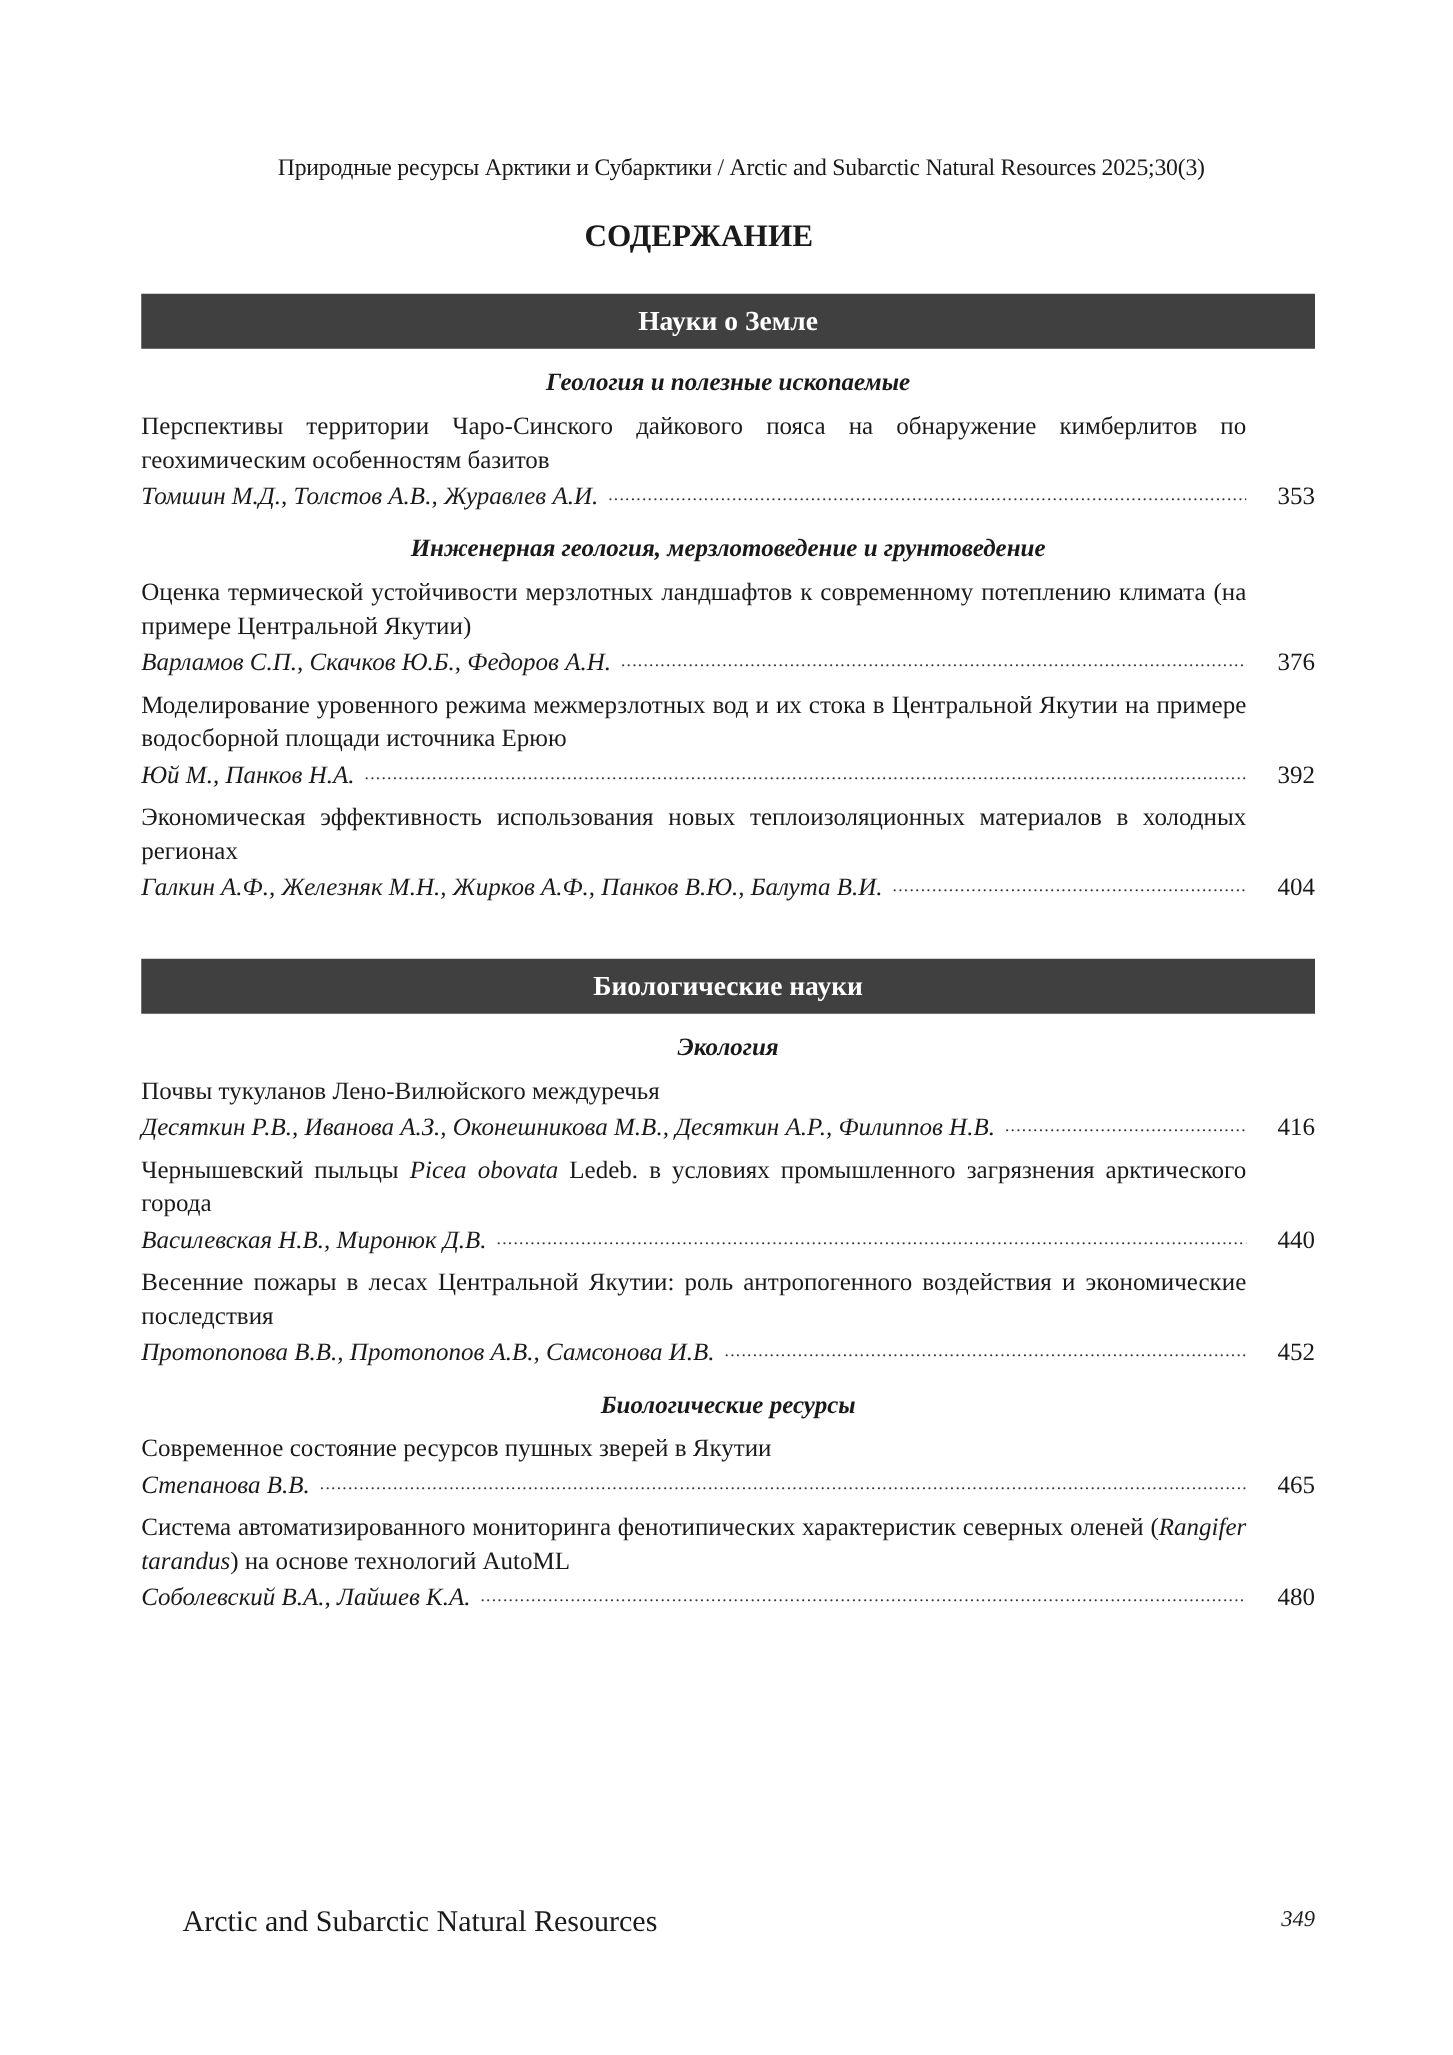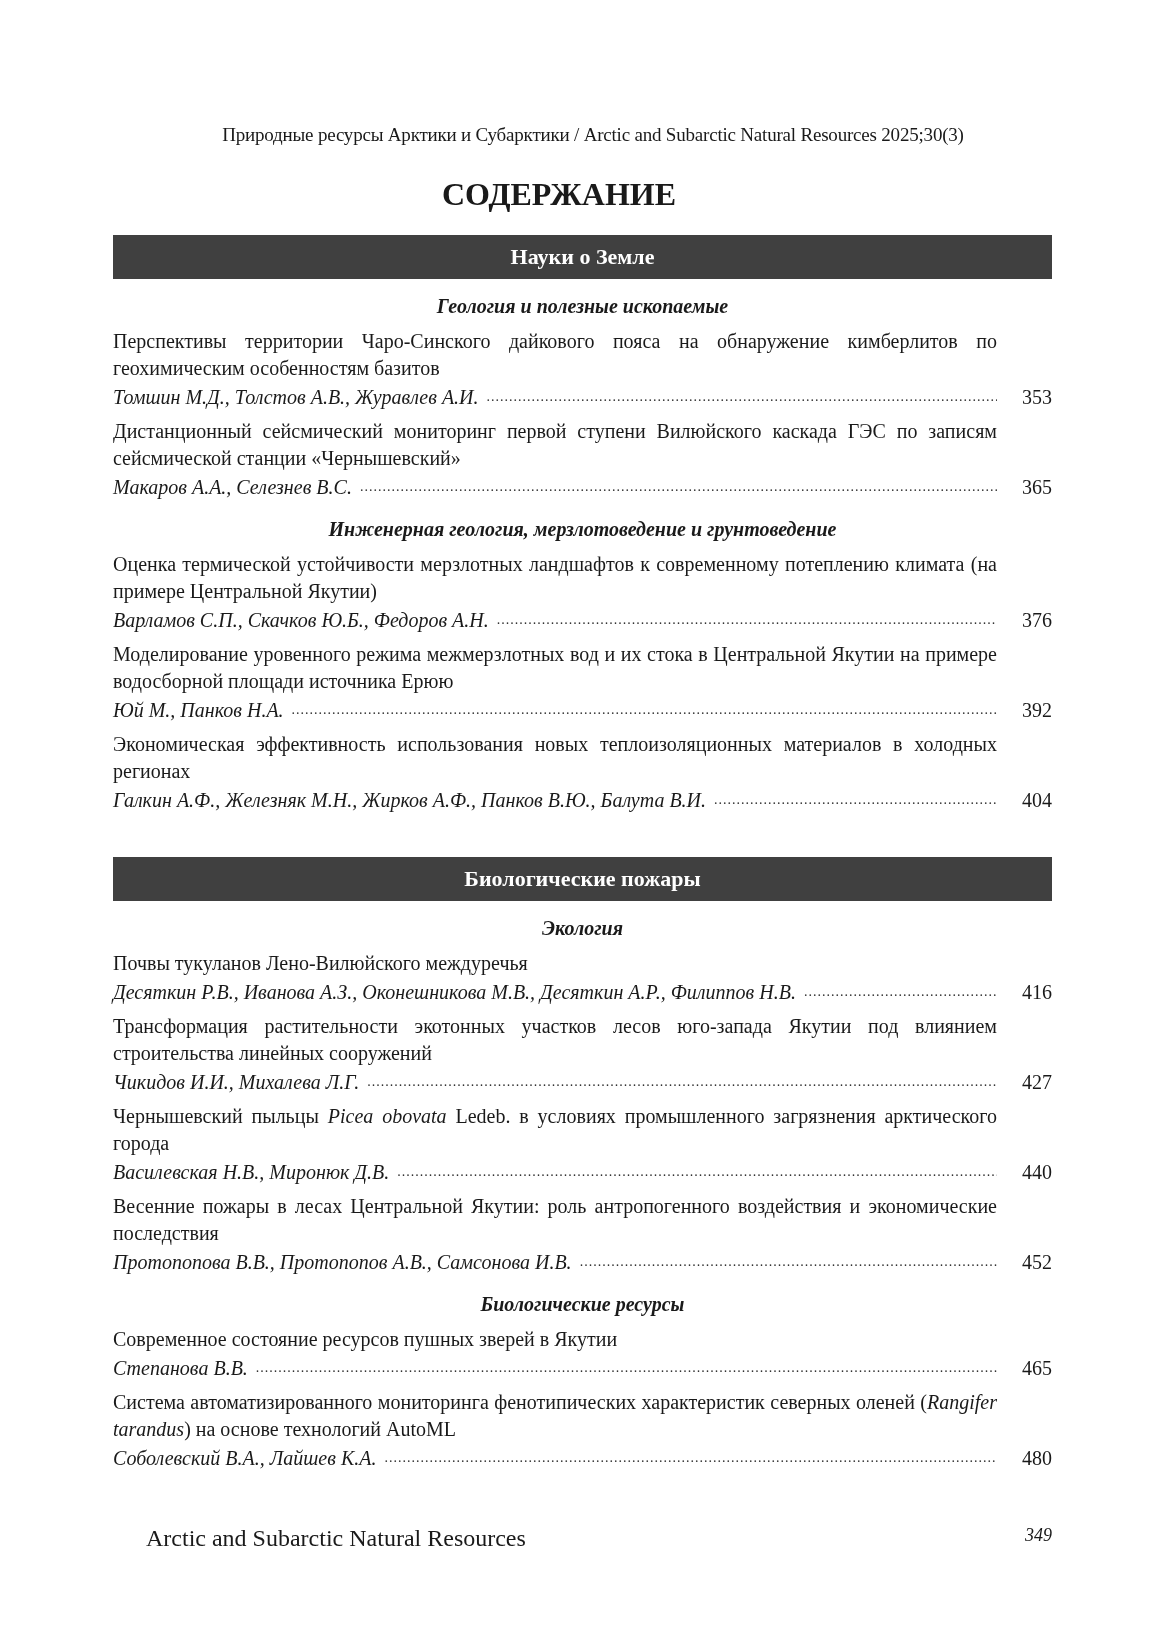--- a/index.html
+++ b/index.html
@@ -6,21 +6,21 @@
   body {
     width: 1162px; height: 1644px; position: relative; overflow: hidden;
     font-family: "Liberation Serif", "DejaVu Serif", serif; color: #1a1a1a;
   }
   .running-header {
     position: absolute; top: 124px; left: 0; width: 1162px; text-align: center;
     font-size: 19px; letter-spacing: -0.2px; padding-left: 12px;
   }
   .toc-title {
     position: absolute; top: 176px; left: 0; width: 1118px; text-align: center;
-    font-size: 32px; font-weight: bold;
+    font-size: 25px; font-weight: bold;
   }
   .content { position: absolute; left: 113px; width: 939px; top: 235px; }
   .band {
     background: #404040; color: #ffffff; text-align: center;
     font-size: 22px; font-weight: bold; height: 44px; line-height: 44px;
   }
   .subsection {
     text-align: center; font-style: italic; font-weight: bold; font-size: 20px;
     margin: 16px 0 10px 0;
   }
@@ -62,28 +62,20 @@
 
     <div class="subsection">Геология и полезные ископаемые</div>
     <div class="entry">
       <div class="entry-title">Перспективы территории Чаро-Синского дайкового пояса на обнаружение кимберлитов по геохимическим особенностям базитов</div>
       <div class="entry-authors">
         <span class="authors-text">Томшин М.Д., Толстов А.В., Журавлев А.И.</span>
         <span class="leader"></span>
         <span class="page-num">353</span>
       </div>
     </div>
-    <div class="entry">
-      <div class="entry-title">Дистанционный сейсмический мониторинг первой ступени Вилюйского каскада ГЭС по записям сейсмической станции «Чернышевский»</div>
-      <div class="entry-authors">
-        <span class="authors-text">Макаров А.А., Селезнев В.С.</span>
-        <span class="leader"></span>
-        <span class="page-num">365</span>
-      </div>
-    </div>
 
     <div class="subsection">Инженерная геология, мерзлотоведение и грунтоведение</div>
     <div class="entry">
       <div class="entry-title">Оценка термической устойчивости мерзлотных ландшафтов к современному потеплению климата (на примере Центральной Якутии)</div>
       <div class="entry-authors">
         <span class="authors-text">Варламов С.П., Скачков Ю.Б., Федоров А.Н.</span>
         <span class="leader"></span>
         <span class="page-num">376</span>
       </div>
     </div>
@@ -101,37 +93,29 @@
         <span class="authors-text">Галкин А.Ф., Железняк М.Н., Жирков А.Ф., Панков В.Ю., Балута В.И.</span>
         <span class="leader"></span>
         <span class="page-num">404</span>
       </div>
     </div>
   </div>
 
   <div class="gap-band"></div>
 
   <div>
-    <div class="band">Биологические пожары</div>
+    <div class="band">Биологические науки</div>
 
     <div class="subsection">Экология</div>
     <div class="entry">
       <div class="entry-title">Почвы тукуланов Лено-Вилюйского междуречья</div>
       <div class="entry-authors">
         <span class="authors-text">Десяткин Р.В., Иванова А.З., Оконешникова М.В., Десяткин А.Р., Филиппов Н.В.</span>
         <span class="leader"></span>
         <span class="page-num">416</span>
-      </div>
-    </div>
-    <div class="entry">
-      <div class="entry-title">Трансформация растительности экотонных участков лесов юго-запада Якутии под влиянием строительства линейных сооружений</div>
-      <div class="entry-authors">
-        <span class="authors-text">Чикидов И.И., Михалева Л.Г.</span>
-        <span class="leader"></span>
-        <span class="page-num">427</span>
       </div>
     </div>
     <div class="entry">
       <div class="entry-title"><span>Чернышевский пыльцы </span><i>Picea obovata</i><span> Ledeb. в условиях промышленного загрязнения арктического города</span></div>
       <div class="entry-authors">
         <span class="authors-text">Василевская Н.В., Миронюк Д.В.</span>
         <span class="leader"></span>
         <span class="page-num">440</span>
       </div>
     </div>

